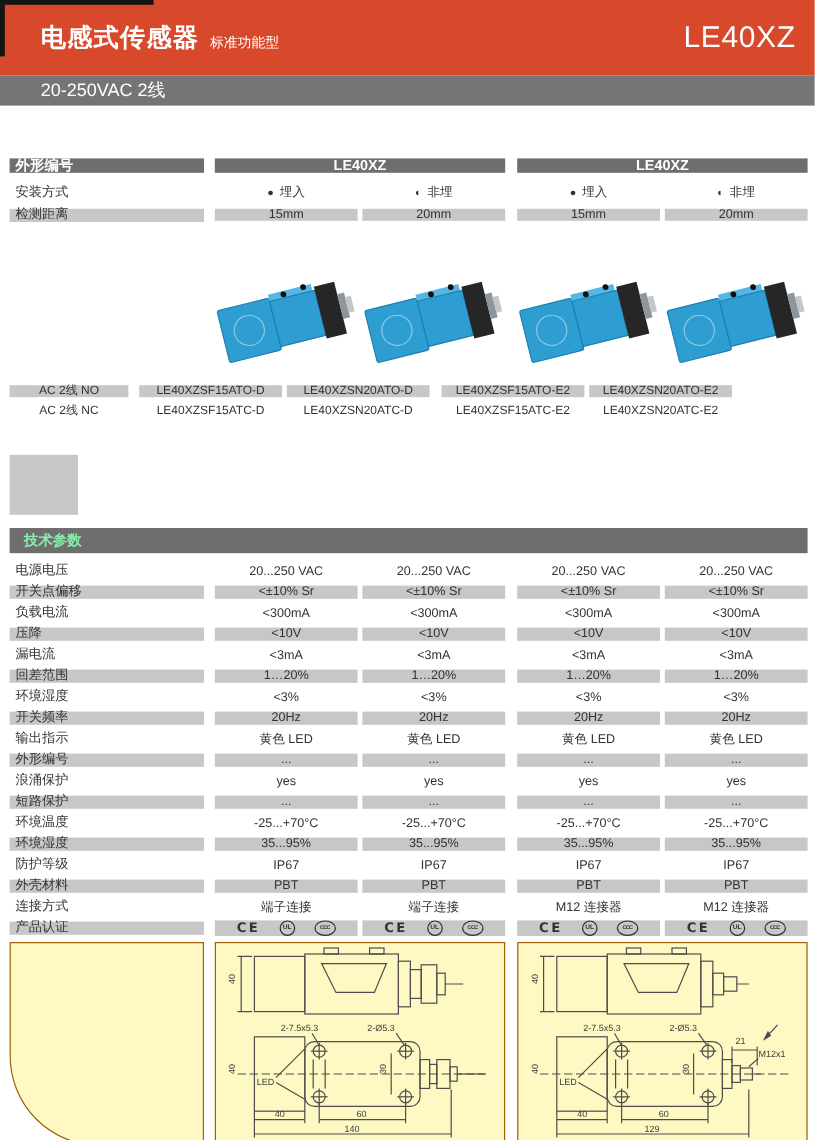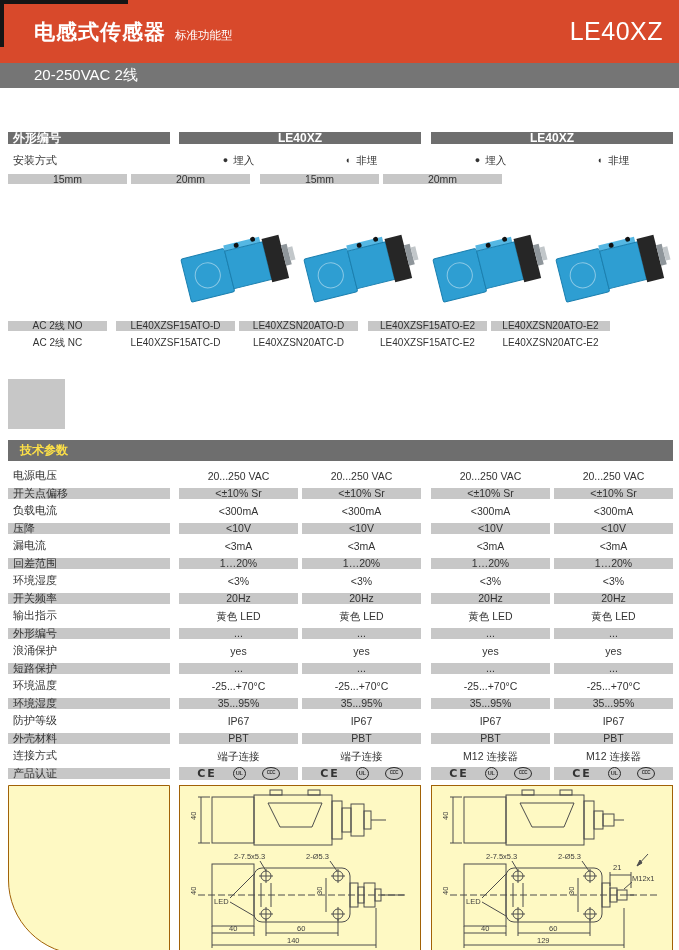--- a/index.html
+++ b/index.html
@@ -38,21 +38,21 @@
   
   .block{display:flex;margin-bottom:10px;}
   .blockB{margin-bottom:11px;}
   .block-side{width:57px;margin-right:6px;background:#C7C7C7;display:flex;align-items:center;
     justify-content:center;font-size:11px;}
   .block-rows{flex:1;}
   .block-rows .trow:last-child{margin-bottom:0;}
   .typec{width:99px;margin-right:9px;}
   .mrow .c,.mrow .typec{font-size:10px;}
   
-  .section-bar{height:21px;background:#6E6E6E;color:#fde047;font-weight:bold;font-size:12px;
+  .section-bar{height:21px;background:#6E6E6E;color:#86efac;font-weight:bold;font-size:12px;
     display:flex;align-items:center;padding-left:12px;margin:0 0 7px 0;}
   
   .marks{gap:16px;}
   .mk-ce{font-size:11px;font-weight:bold;letter-spacing:2px;font-family:"DejaVu Sans",sans-serif;}
   .mk-ul{width:13px;height:13px;border:1.2px solid #2b2b2b;border-radius:50%;display:flex;
     align-items:center;justify-content:center;font-size:5.5px;font-weight:bold;box-sizing:border-box;}
   .mk-ccc{width:18px;height:13px;border:1.2px solid #2b2b2b;border-radius:50%;display:flex;
     align-items:center;justify-content:center;font-size:4.5px;font-weight:bold;letter-spacing:-.5px;box-sizing:border-box;}
   
   .draw-row{display:flex;margin-top:4px;height:170px;}
@@ -120,20 +120,21 @@
           <span class="mico">●</span>
           <span>埋入</span>
         </div>
       <div class="cell c c4">
           <span class="mico">◐</span>
           <span>非埋</span>
         </div>
     </div>
 
     <div class="trow h16">
+      <div class="cell lab gray">检测距离</div>
       <div class="cell c c1 gray">15mm</div>
       <div class="cell c c2 gray">20mm</div>
       <div class="cell c c3 gray">15mm</div>
       <div class="cell c c4 gray">20mm</div>
     </div>
 
     <div class="trow photo-row">
       <div class="cell lab"></div>
       <div class="cell c c1">
           <svg viewBox="0 0 122 100" width="118" height="98">

